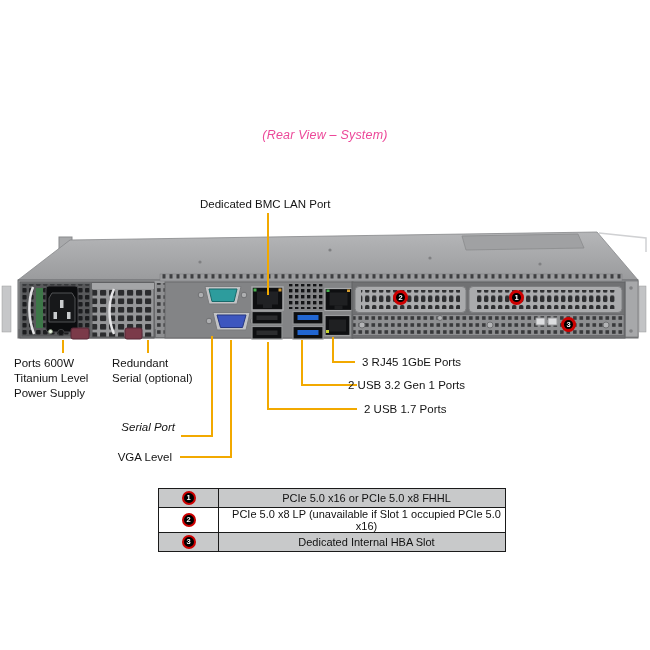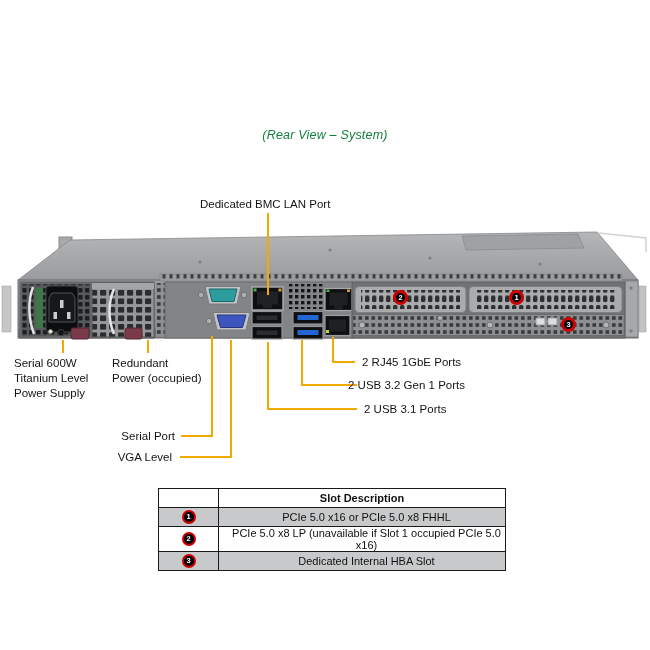--- a/index.html
+++ b/index.html
@@ -3,21 +3,21 @@
 <meta charset="utf-8">
 <style>
   html,body{margin:0;padding:0;}
   body{
     width:650px;height:650px;background:#ffffff;position:relative;overflow:hidden;
     font-family:"Liberation Sans", sans-serif;color:#1f1f1f;
   }
   .abs{position:absolute;}
   .title{
     left:0;top:128px;width:650px;text-align:center;
-    font-style:italic;font-size:12.5px;color:#15803d;letter-spacing:.2px;
+    font-style:italic;font-size:12.5px;color:#ec4899;letter-spacing:.2px;
   }
   .callout{font-size:11.5px;line-height:15px;white-space:pre-line;color:#141414;}
   .r{text-align:right;}
   svg.illus{left:0;top:0;}
   .leader{stroke:var(--leader);stroke-width:2;fill:none;}
   .badge{
     box-sizing:border-box;width:15px;height:15px;border-radius:50%;
     background:#000;border:3px solid var(--badge_ring);
     display:flex;align-items:center;justify-content:center;
     color:#fff;font-size:7.5px;font-weight:bold;line-height:1;
@@ -203,41 +203,37 @@
     <span>2</span>
   </div>
 <div class="abs badge" style="left:509px;top:290px;">
     <span>1</span>
   </div>
 <div class="abs badge" style="left:561px;top:317px;">
     <span>3</span>
   </div>
 
 <div class="abs callout" style="left:200px;top:197px;">Dedicated BMC LAN Port</div>
-<div class="abs callout" style="left:14px;top:356px;">Serial 600W
+<div class="abs callout" style="left:14px;top:356px;">Ports 600W
 Titanium Level
 Power Supply</div>
 <div class="abs callout" style="left:112px;top:356px;">Redundant
-Power (occupied)</div>
-<div class="abs callout r" style="left:95px;top:429px;width:80px;">Serial Port</div>
+Serial (optional)</div>
+<div class="abs callout r" style="left:95px;top:420px;width:80px;font-style:italic;">Serial Port</div>
 <div class="abs callout r" style="left:95px;top:450px;width:77px;">VGA Level</div>
-<div class="abs callout" style="left:362px;top:355px;">2 RJ45 1GbE Ports</div>
+<div class="abs callout" style="left:362px;top:355px;">3 RJ45 1GbE Ports</div>
 <div class="abs callout" style="left:348px;top:378px;">2 USB 3.2 Gen 1 Ports</div>
-<div class="abs callout" style="left:364px;top:402px;">2 USB 3.1 Ports</div>
+<div class="abs callout" style="left:364px;top:402px;">2 USB 1.7 Ports</div>
 
 <table class="slots">
   <colgroup>
       <col class="c1">
       <col>
     </colgroup>
   <tbody>
-      <tr>
-    <th></th>
-    <th class="desc">Slot Description</th>
-  </tr>
   <tr class="stripe">
     <td>
           <div class="badge tbadge">
             <span>1</span>
           </div>
         </td>
     <td class="desc">PCIe 5.0 x16 or PCIe 5.0 x8 FHHL</td>
   </tr>
   <tr>
     <td>

